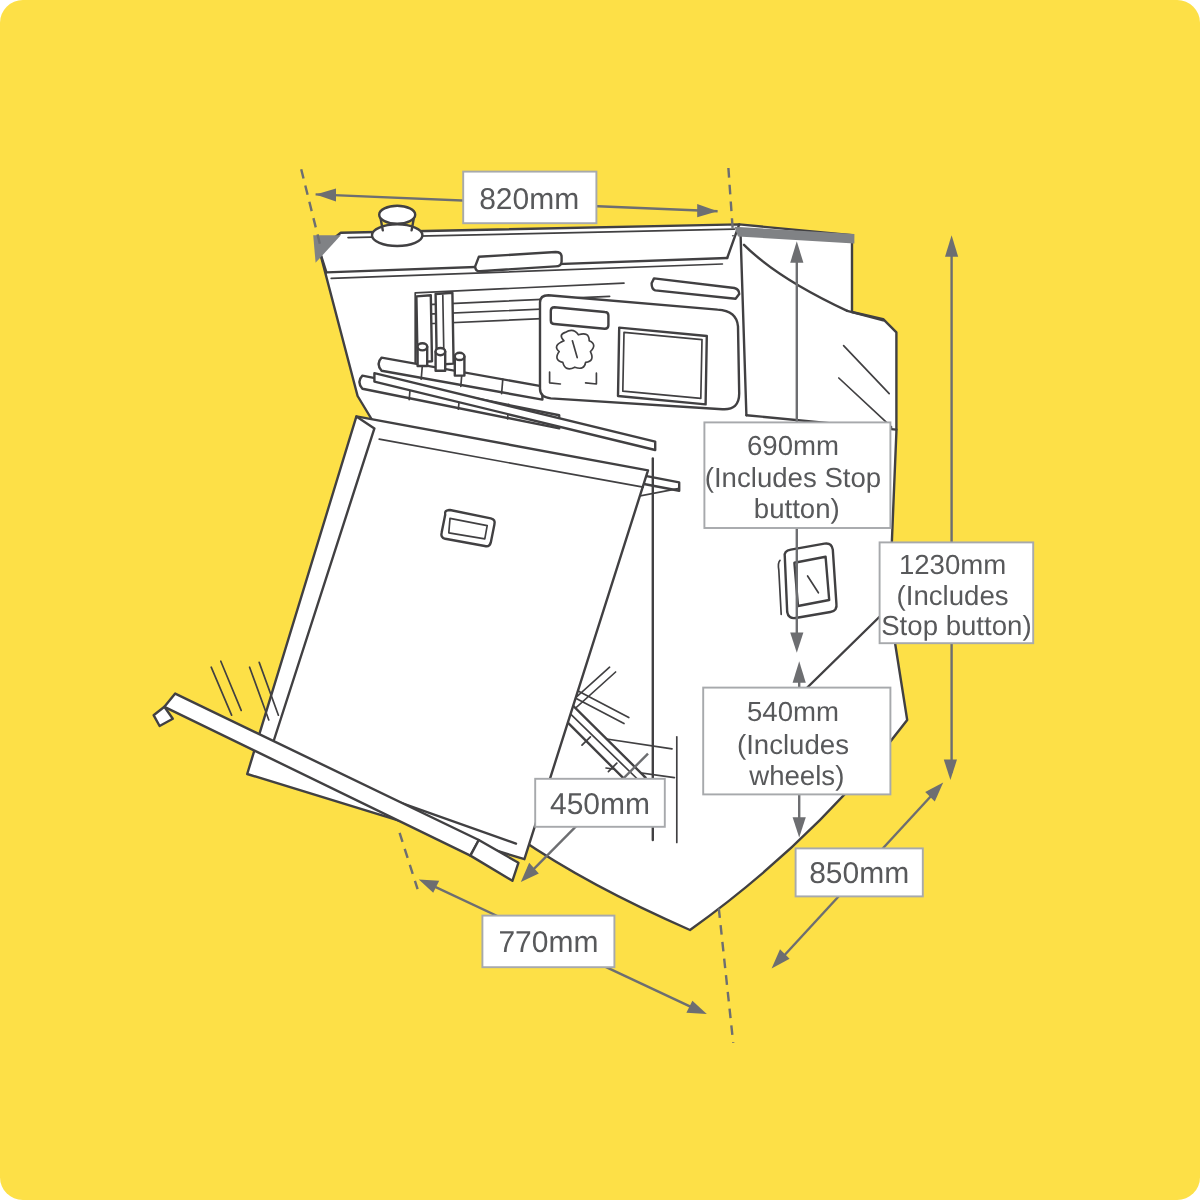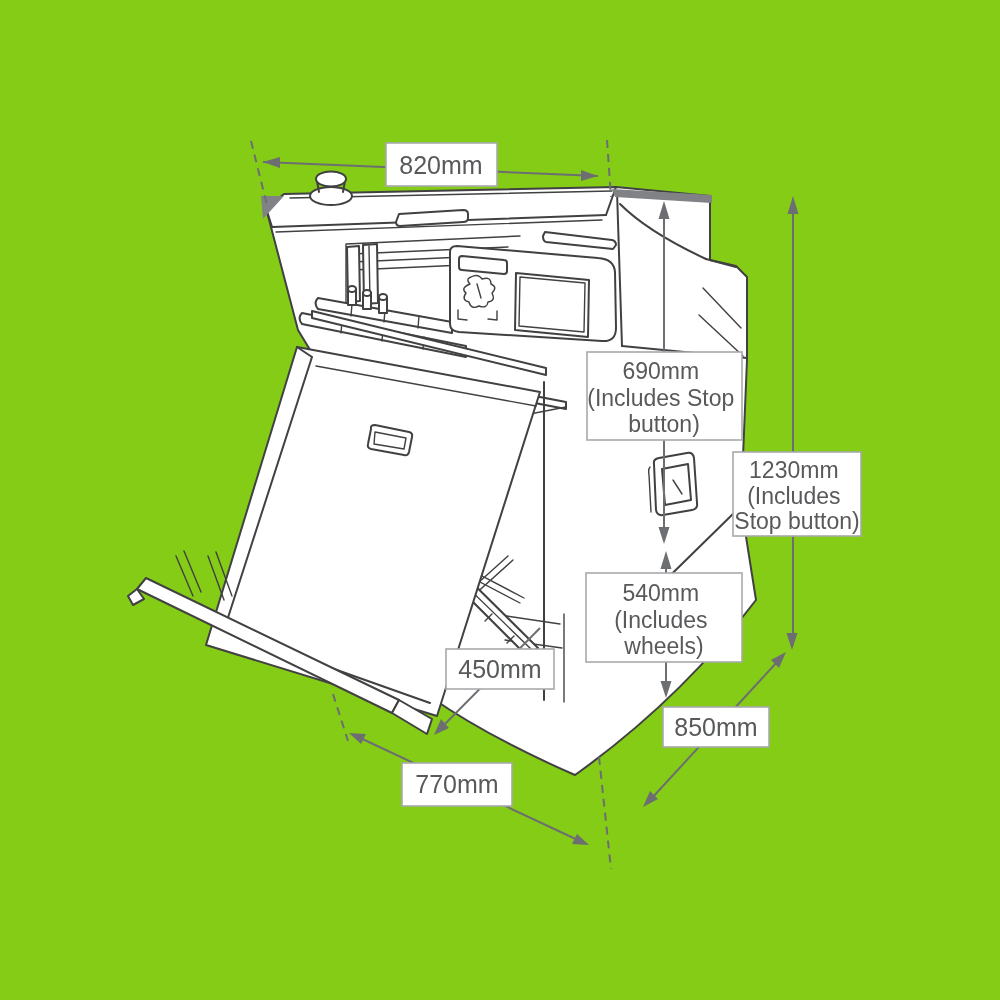--- a/index.html
+++ b/index.html
@@ -1,16 +1,16 @@
 <!DOCTYPE html>
 <html><head>
 <meta charset="utf-8">
 <style>
   html,body{margin:0;padding:0;background:#ffffff;}
-  .stage{width:1000px;height:1000px;position:relative;background:#84cc16;overflow:hidden;}
+  .stage{width:1000px;height:1000px;position:relative;background:#fde047;overflow:hidden;border-radius:19px;}
   svg{display:block;}
   .dim-text{font-family:"Liberation Sans","DejaVu Sans",sans-serif;fill:#58595b;}
   .dim-text.single{font-size:25px;}
   .dim-text.multi{font-size:23px;}
   .label-box{fill:#ffffff;stroke:#a7a9ac;stroke-width:1.6;}
   .dimline{stroke:#6d6e71;stroke-width:2;fill:none;}
   .dimdash{stroke:#6d6e71;stroke-width:2;fill:none;stroke-dasharray:8 6;}
   .ah{fill:#6d6e71;stroke:none;}
   .m{stroke:#414042;stroke-width:2;fill:none;stroke-linejoin:round;stroke-linecap:round;}
   .mf{stroke:#414042;stroke-width:2;fill:#ffffff;stroke-linejoin:round;stroke-linecap:round;}

